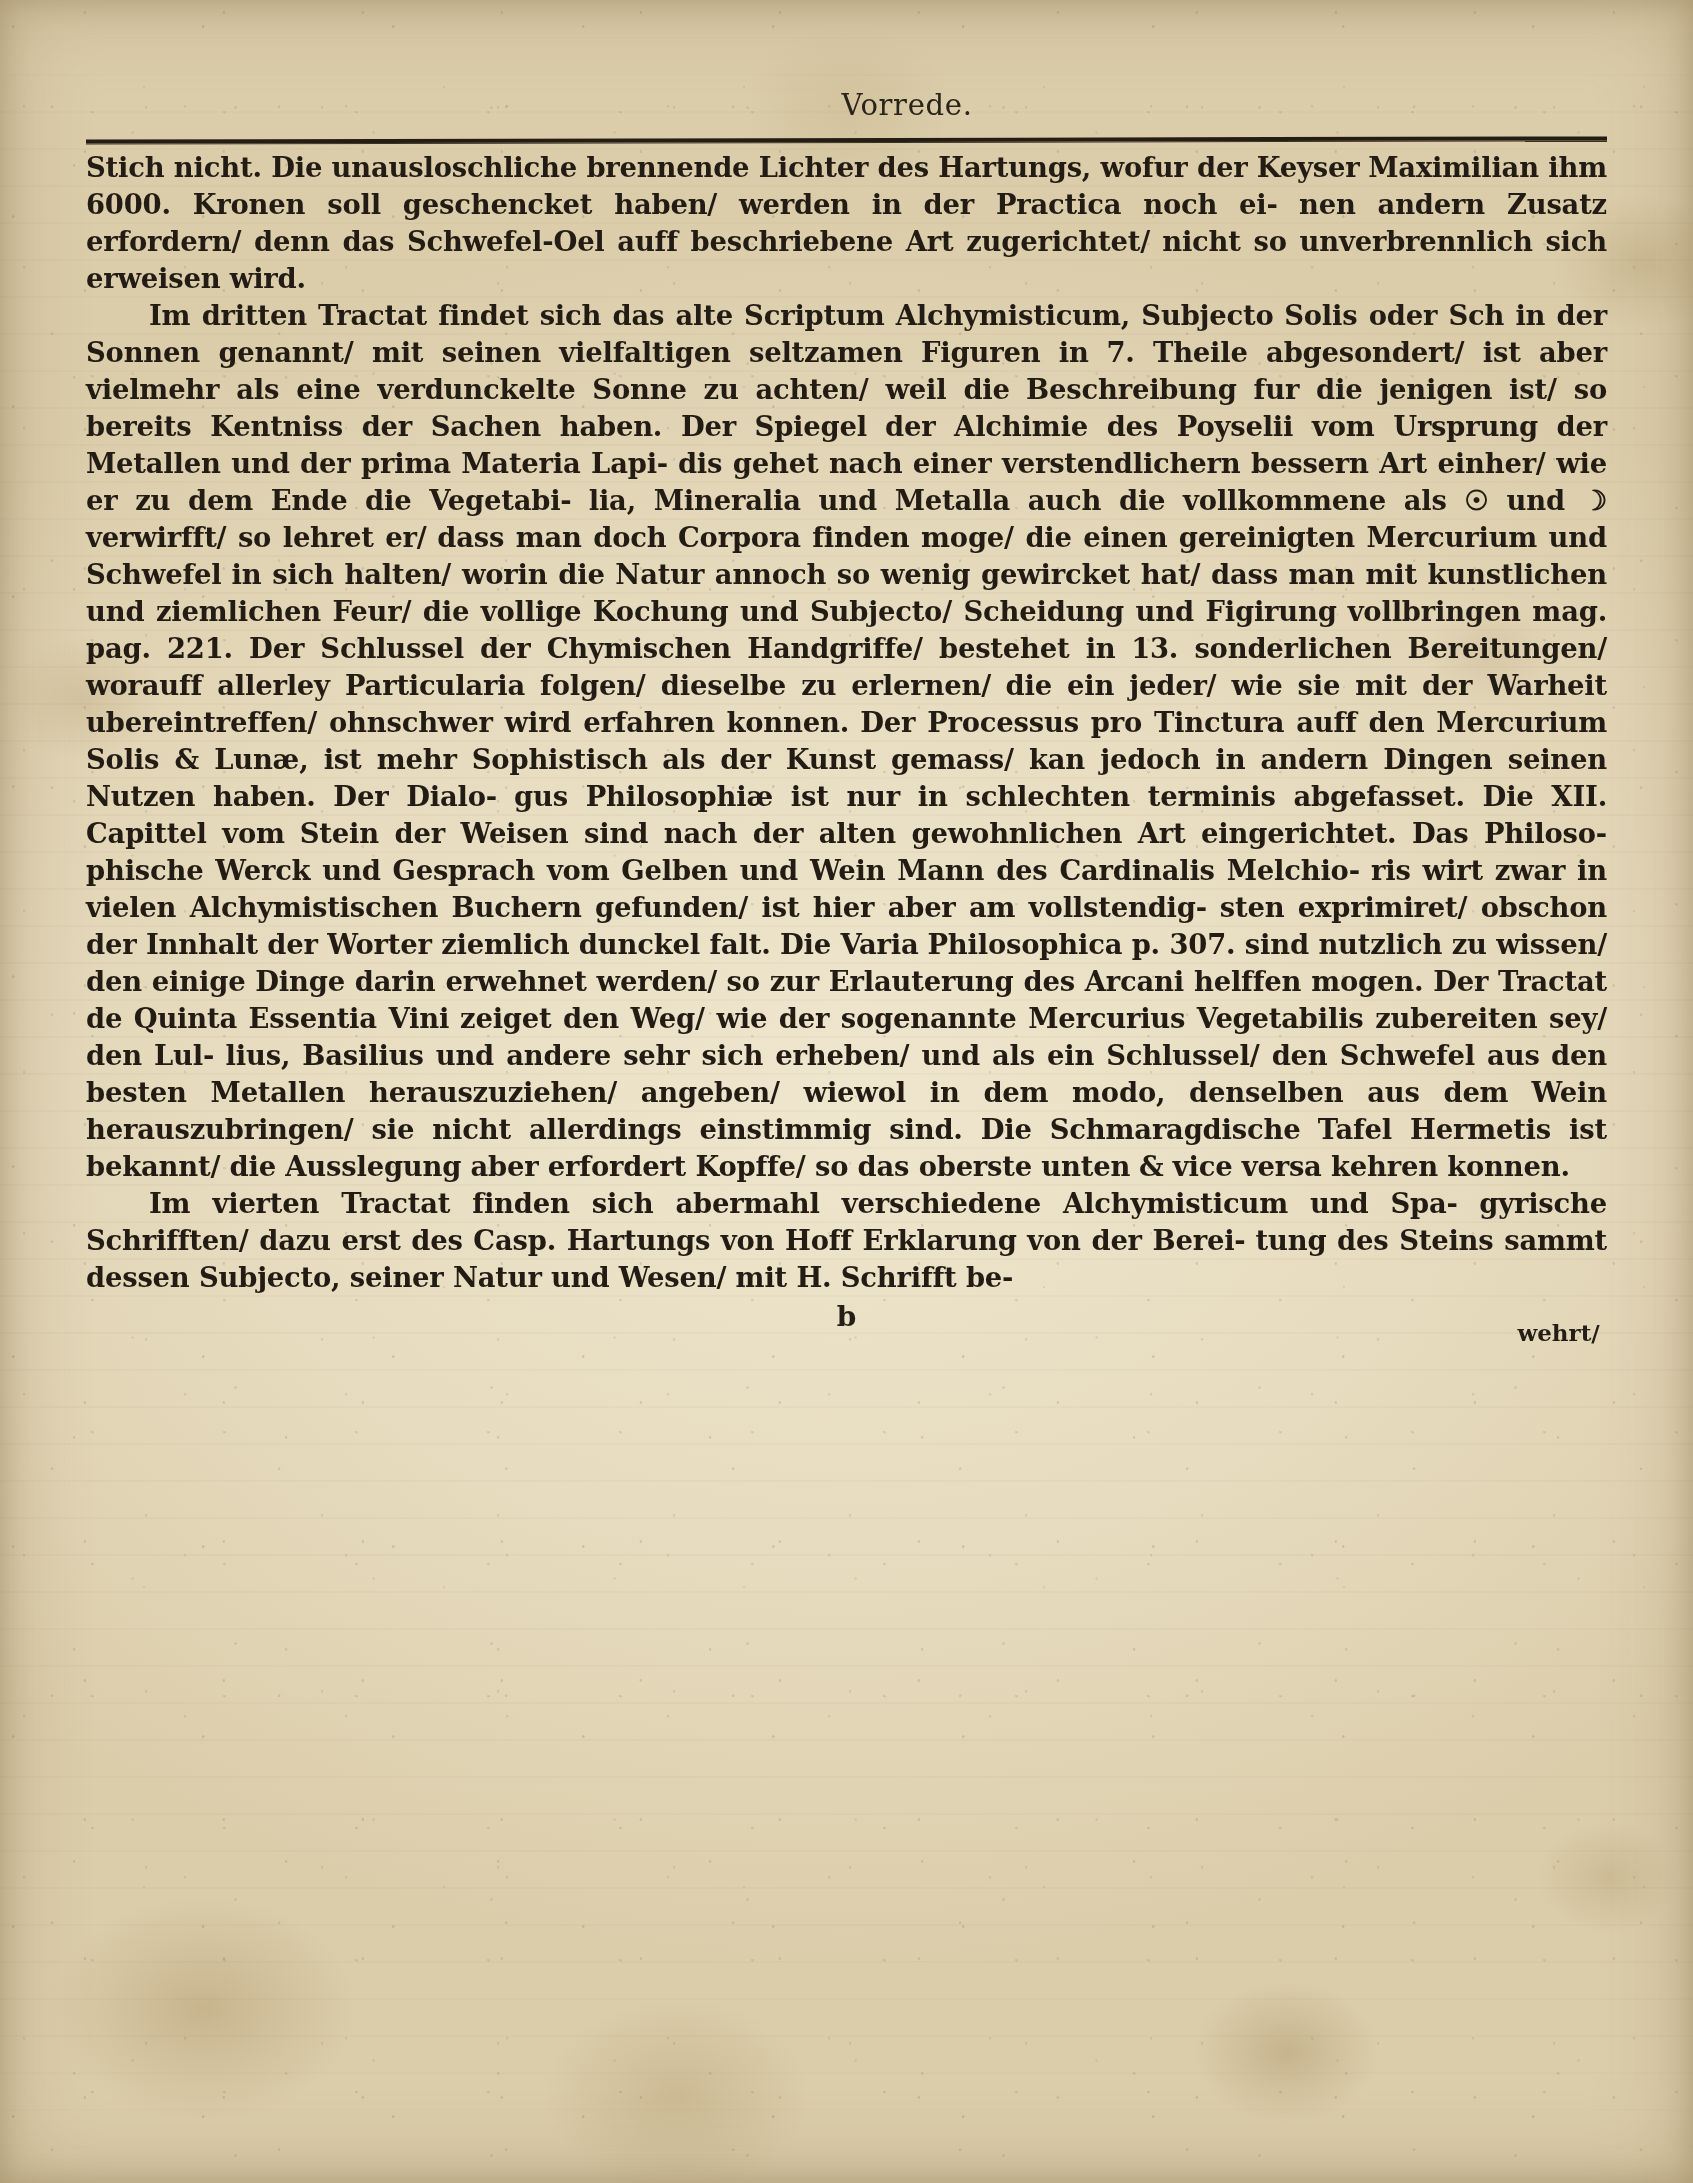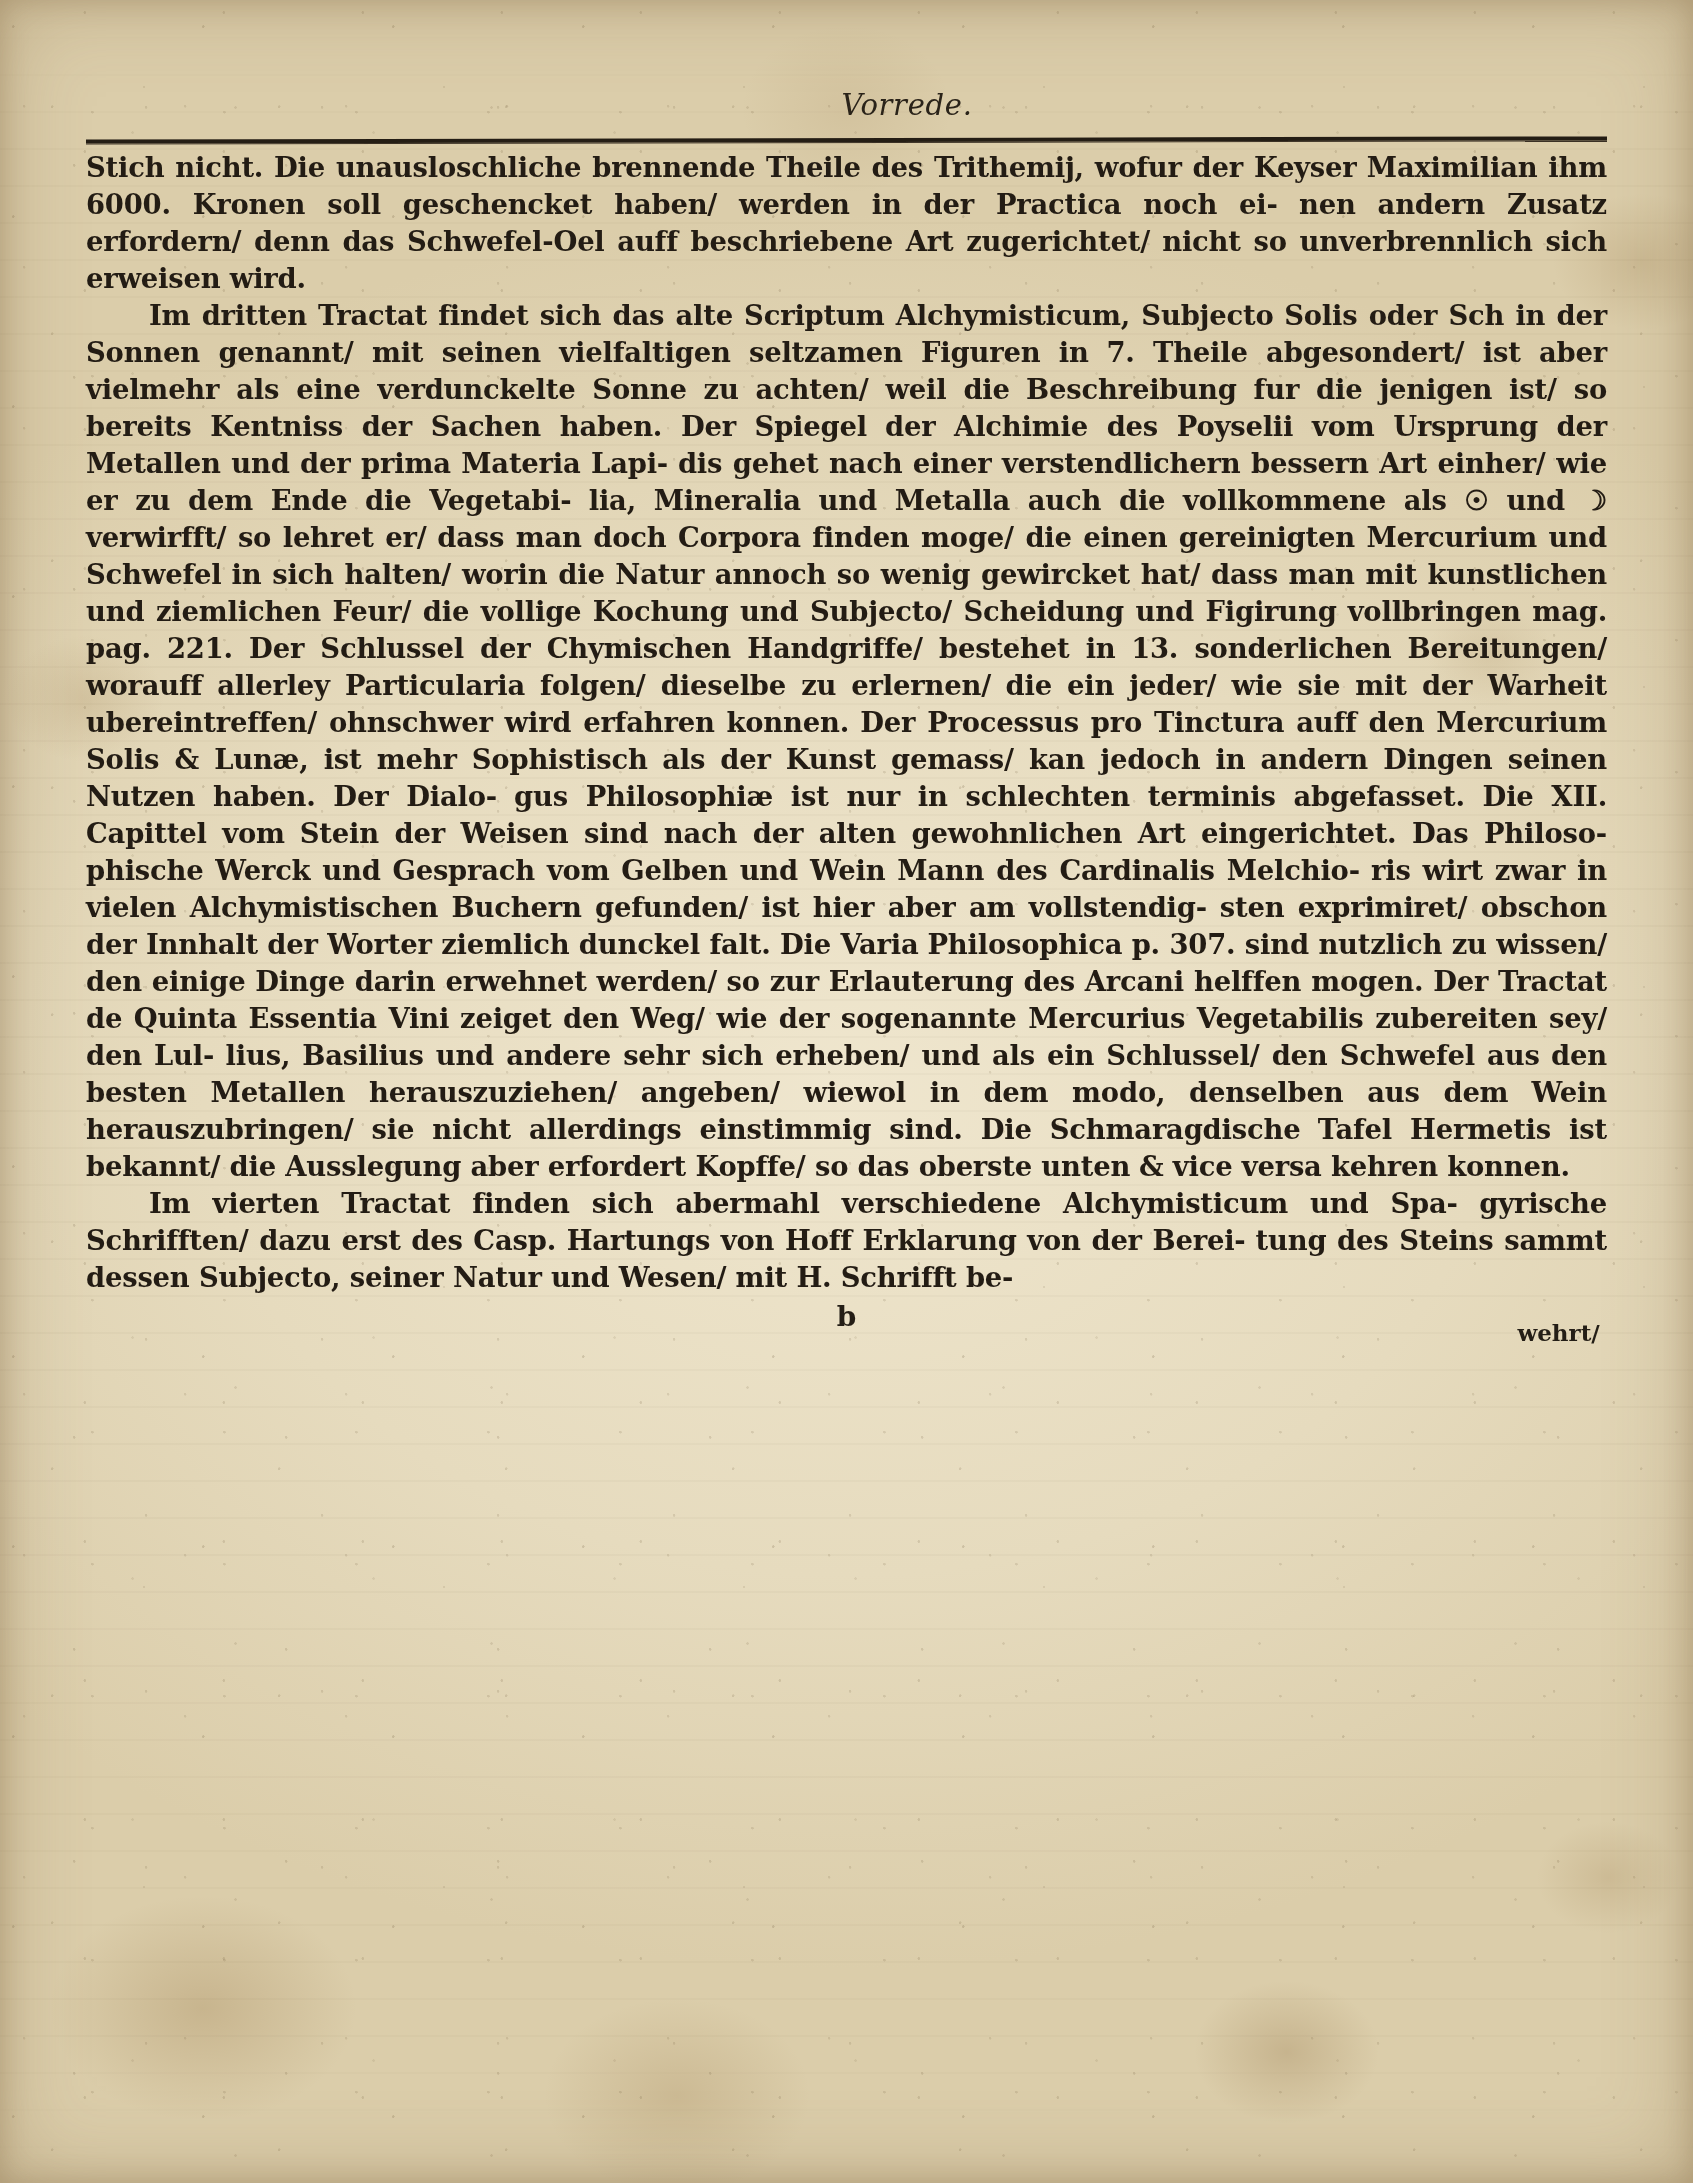--- a/index.html
+++ b/index.html
@@ -71,21 +71,20 @@
   .running-head {
     text-align: center;
     font-size: 29px;
     letter-spacing: 0.7px;
     color: #2a2319;
     margin-bottom: 16px;
     padding-left: 88px;
   }
   .running-head .fr {
     font-family: "DejaVu Serif", serif;
-    font-style: italic;
     margin-left: 33px;
   }
 
   .rule {
     height: 0;
     border-top: 4.4px solid #241d14;
     border-bottom: 1.5px solid #3a3024;
     margin: 0 0 5.9px 0;
     width: 100%;
     transform: rotate(-0.12deg);
@@ -158,21 +157,21 @@
 
     <div class="running-head">
       <span class="fr">Vorrede.</span>
     </div>
 
     <div class="rule"></div>
 
     <div class="bodytext">
 
       <p class="para">
-        <span class="fk">Stich nicht.    Die unausloschliche brennende Theile des Trithemij, wofur der Keyser</span>
+        <span class="fk">Stich nicht.    Die unausloschliche brennende Lichter des Hartungs, wofur der Keyser</span>
         <span class="fk">Maximilian ihm 6000. Kronen soll geschencket haben/ werden in der Practica noch ei-</span>
         <span class="fk">nen andern Zusatz erfordern/ denn das Schwefel-Oel auff beschriebene Art zugerichtet/</span>
         <span class="fk">nicht so unverbrennlich sich erweisen wird.</span>
       </p>
 
       <p class="para">
         <span class="indent"></span><span class="fk">Im dritten Tractat findet sich das alte Scriptum Alchymisticum, Subjecto</span>
         <span class="fk">Solis oder Sch in der  Sonnen genannt/ mit seinen vielfaltigen seltzamen Figuren in</span>
         <span class="fk">7. Theile abgesondert/ ist aber vielmehr als eine verdunckelte Sonne zu achten/ weil die</span>
         <span class="fk">Beschreibung fur die jenigen ist/ so bereits Kentniss der Sachen haben.    Der Spiegel</span>

